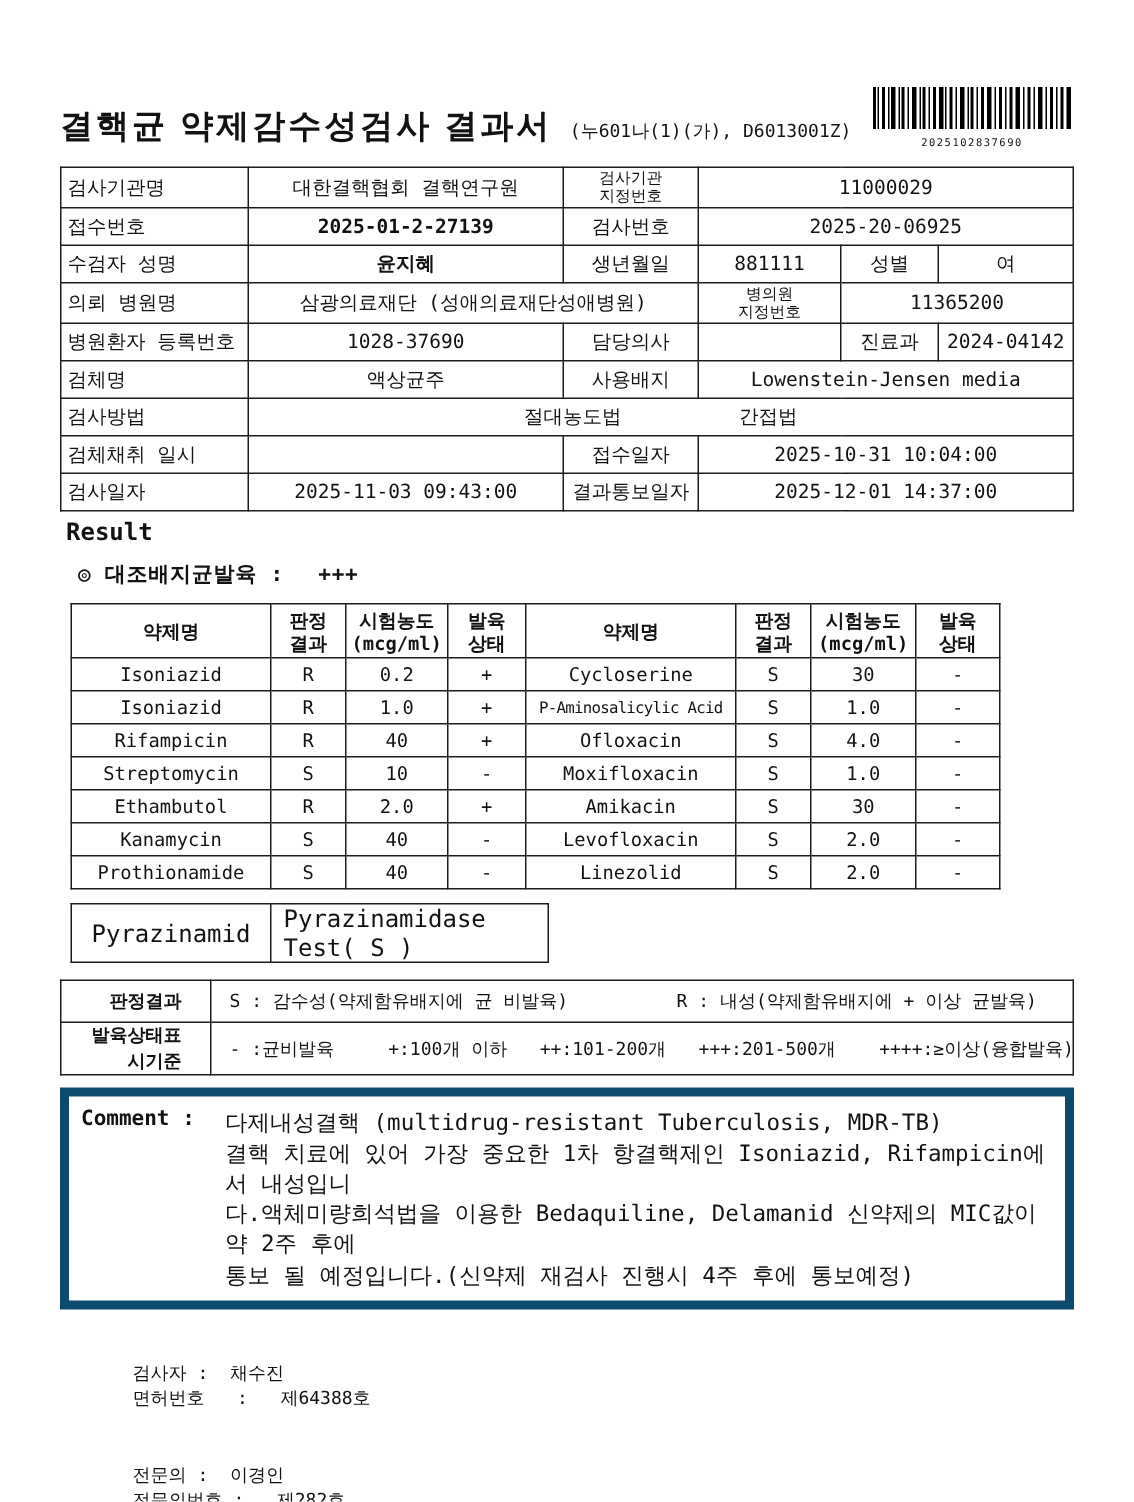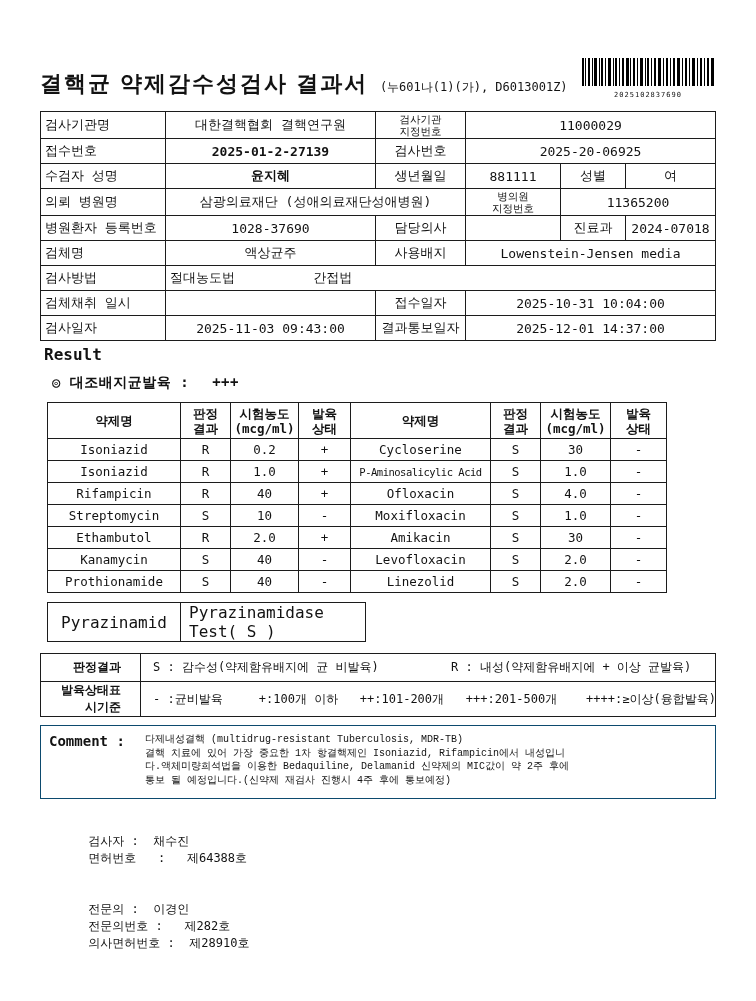--- a/index.html
+++ b/index.html
@@ -26,21 +26,21 @@
   
   table { border-collapse: collapse; table-layout: fixed; }
   td, th { border: 1px solid #1c1c1c; font-size: 13px; overflow: hidden; }
 
   .info-table { width: 676px; }
   .info-table td { height: 25px; padding: 1px 4px; }
   .lbl { text-align: left; padding-left: 11px; }
   .lbl-c { text-align: center; }
   .lbl-small { font-size: 10.5px; line-height: 1.15; text-align: center; white-space: pre-line; }
   .val { text-align: center; }
-  .val-left { text-align: left; padding-left: 34px; white-space: pre; }
+  .val-left { text-align: center; padding-left: 34px; white-space: pre; }
   .bold { font-weight: bold; }
 
   
   .result-heading { font-size: 16px; font-weight: bold; margin: 4px 0 10px 4px; }
   .control-line { font-size: 14px; font-weight: bold; margin: 0 0 10px 12px; letter-spacing: 0.5px; }
   .control-line .plus { margin-left: 14px; }
 
   .drug-table { width: 620px; margin-left: 7px; }
   .drug-table th { font-weight: bold; white-space: pre-line; height: 36px; font-size: 12.5px; line-height: 1.2; }
   .drug-table td { height: 22px; text-align: center; font-size: 12.5px; padding: 0 2px; }
@@ -50,23 +50,23 @@
   .pyr-table td { height: 23px; font-size: 16px; }
   .pyr-label { width: 133px; text-align: center; }
   .pyr-value { width: 185px; text-align: left; padding-left: 8px; }
 
   .legend-table { width: 676px; margin-top: 11px; }
   .legend-table td { height: 28px; }
   .legend-label { font-weight: bold; text-align: right; font-size: 12px; padding: 0 19px; }
   .legend-text { font-size: 12px; padding-left: 12px; white-space: pre; }
 
   
-  .comment-box { width: 676px; border: 1px solid #0c4a6e; margin-top: 8px; display: flex; padding: 7px 8px; min-height: 74px; }
+  .comment-box { width: 676px; border: 6px solid #0c4a6e; margin-top: 8px; display: flex; padding: 7px 8px; min-height: 74px; }
   .comment-label { width: 96px; font-weight: bold; font-size: 14px; flex: none; }
-  .comment-text { font-size: 10px; line-height: 1.35; white-space: pre-line; font-family: Liberation Mono, monospace; }
+  .comment-text { font-size: 15px; line-height: 1.35; white-space: pre-line; }
 
   
   .footer-block { margin-top: 20px; font-size: 12px; padding-left: 5px; }
   .footer-line { margin-bottom: 6px; white-space: pre; }
   .seg1 { display: inline-block; width: 173px; }
   .seg2 { display: inline-block; width: 196px; }
 </style>
 </head>
 <body>
 
@@ -160,21 +160,21 @@
       <td class="lbl-small">병의원
 지정번호</td>
       <td class="val" colspan="2">11365200</td>
     </tr>
     <tr>
       <td class="lbl">병원환자 등록번호</td>
       <td class="val">1028-37690</td>
       <td class="lbl-c">담당의사</td>
       <td class="val"></td>
       <td class="lbl-c">진료과</td>
-      <td class="val">2024-07018</td>
+      <td class="val">2024-04142</td>
     </tr>
     <tr>
       <td class="lbl">검체명</td>
       <td class="val">액상균주</td>
       <td class="lbl-c">사용배지</td>
       <td class="val" colspan="3">Lowenstein-Jensen media</td>
     </tr>
     <tr>
       <td class="lbl">검사방법</td>
       <td class="val-left" colspan="5">절대농도법          간접법</td>

